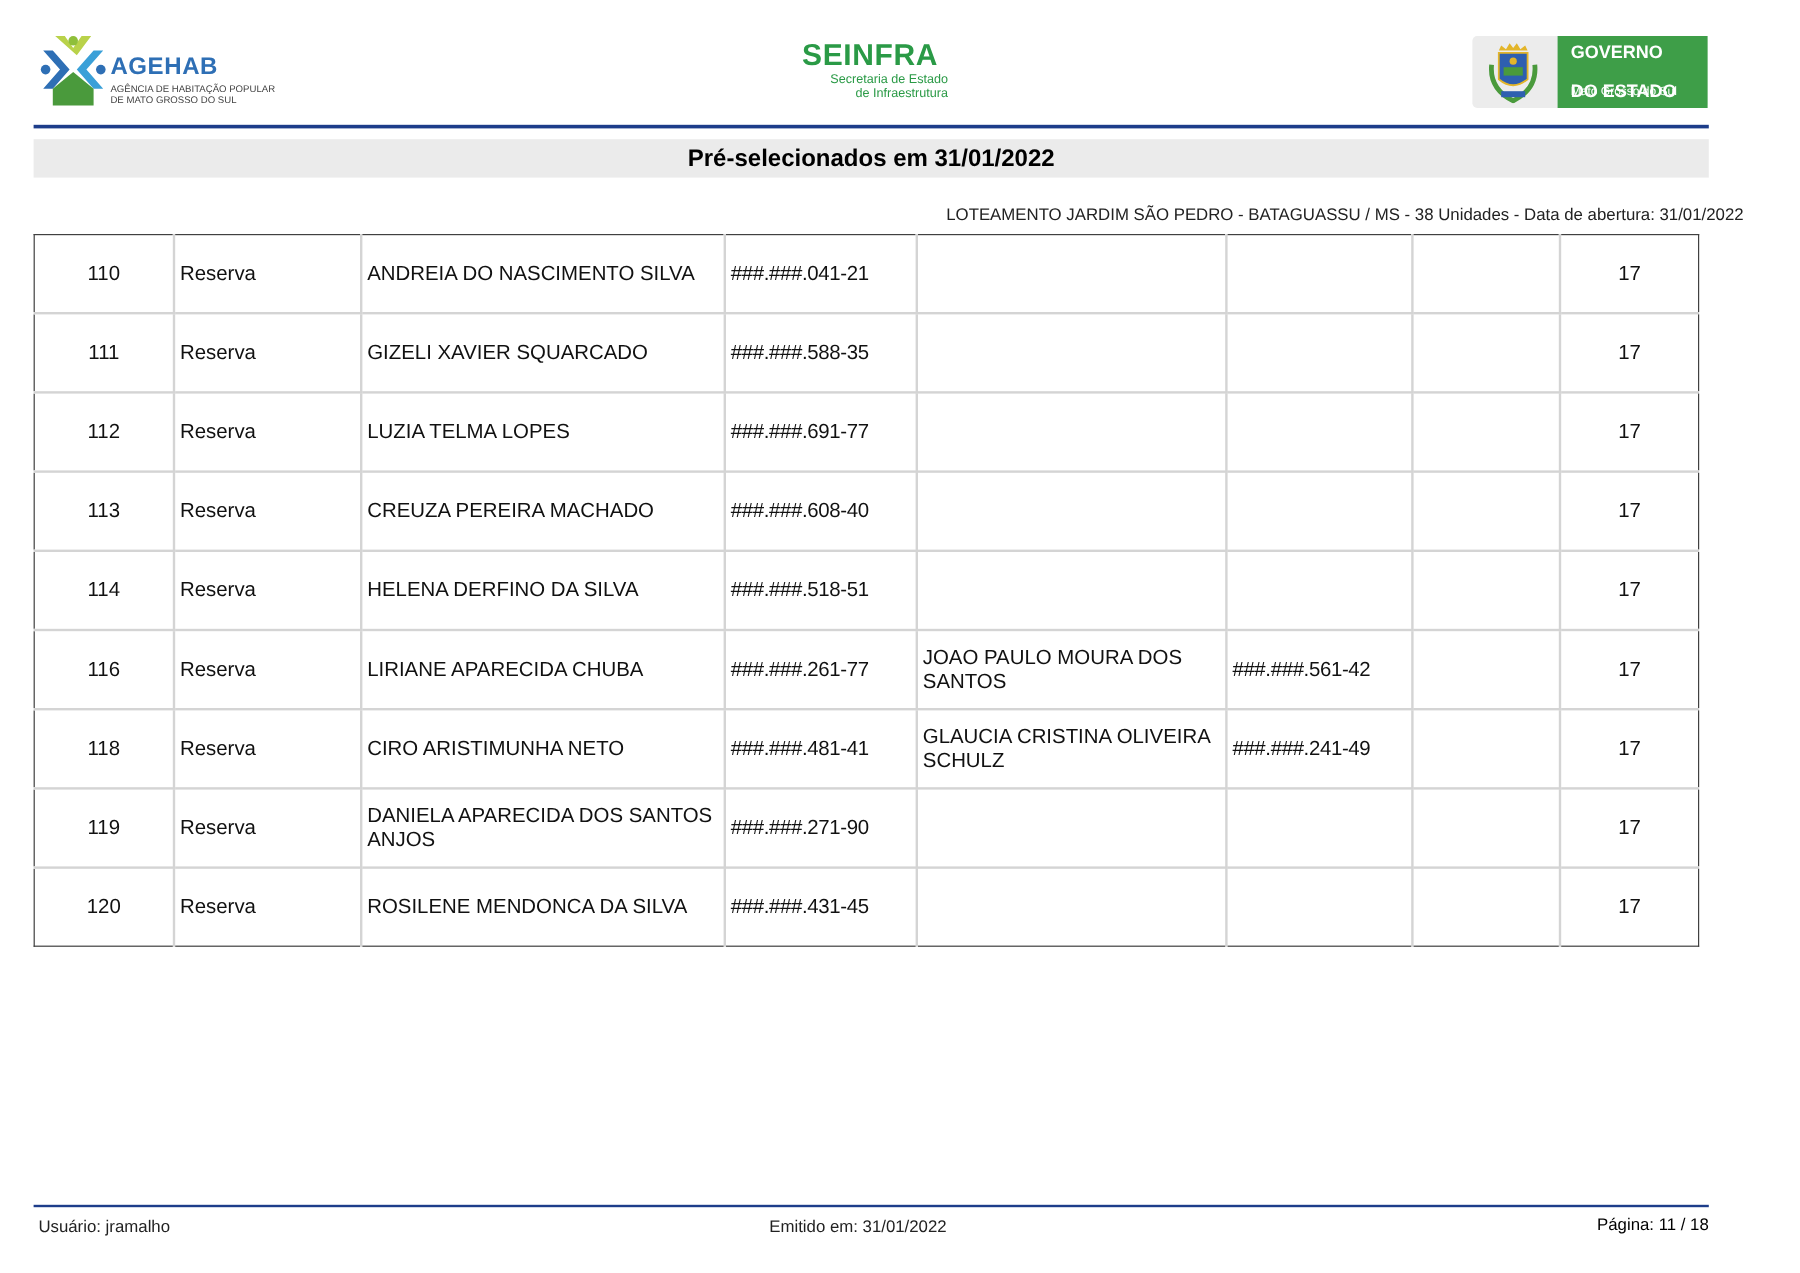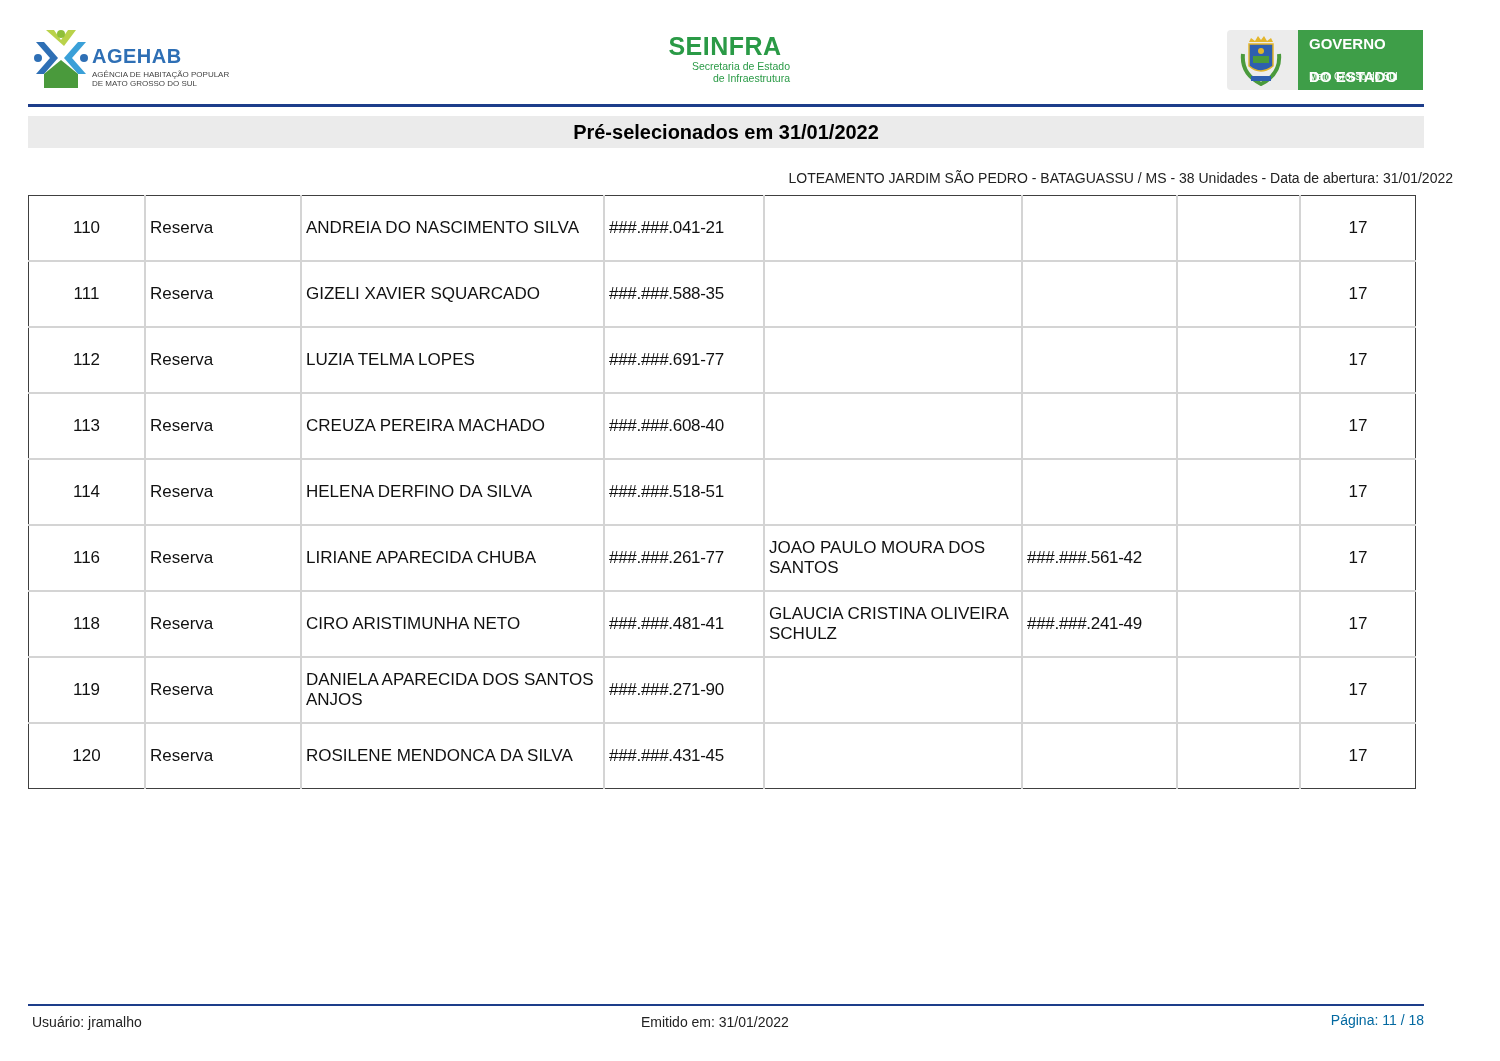--- a/index.html
+++ b/index.html
@@ -33,21 +33,21 @@
   td.c-status { width:146px; }
   td.c-name { width:293px; }
   td.c-cpf { width:150px; letter-spacing:-0.3px; }
   td.c-name2 { width:248px; }
   td.c-cpf2 { width:145px; letter-spacing:-0.3px; }
   td.c-empty { width:113px; }
   td.c-pts { width:106px; text-align:center; }
   .rule-bottom { position:absolute; left:28px; top:1004px; width:1396px; height:2px; background:#1d3d8a; }
   .foot-user { position:absolute; left:32px; top:1014px; font-size:14px; color:#222; }
   .foot-emit { position:absolute; left:596px; top:1014px; font-size:14px; color:#222;margin-left:45px; }
-  .foot-page { position:absolute; right:76px; top:1012px; font-size:14px; color:#0369a1;padding-left:21px; }
+  .foot-page { position:absolute; right:76px; top:1012px; font-size:14px; color:#000000;padding-left:21px; }
 </style>
 </head>
 <body>
 
 <div class="header">
   <div class="agehab">
     <svg class="agehab-logo" viewBox="0 0 58 62">
       <path d="M14 2 L22 2 L29 12 L36 2 L44 2 L32 18 Z" fill="#b9d24a"></path>
       <circle cx="29" cy="6" r="4" fill="#8fbf3a"></circle>
       <path d="M4 14 L12 14 L26 30 L12 46 L4 46 L18 30 Z" fill="#2e6fb5"></path>

